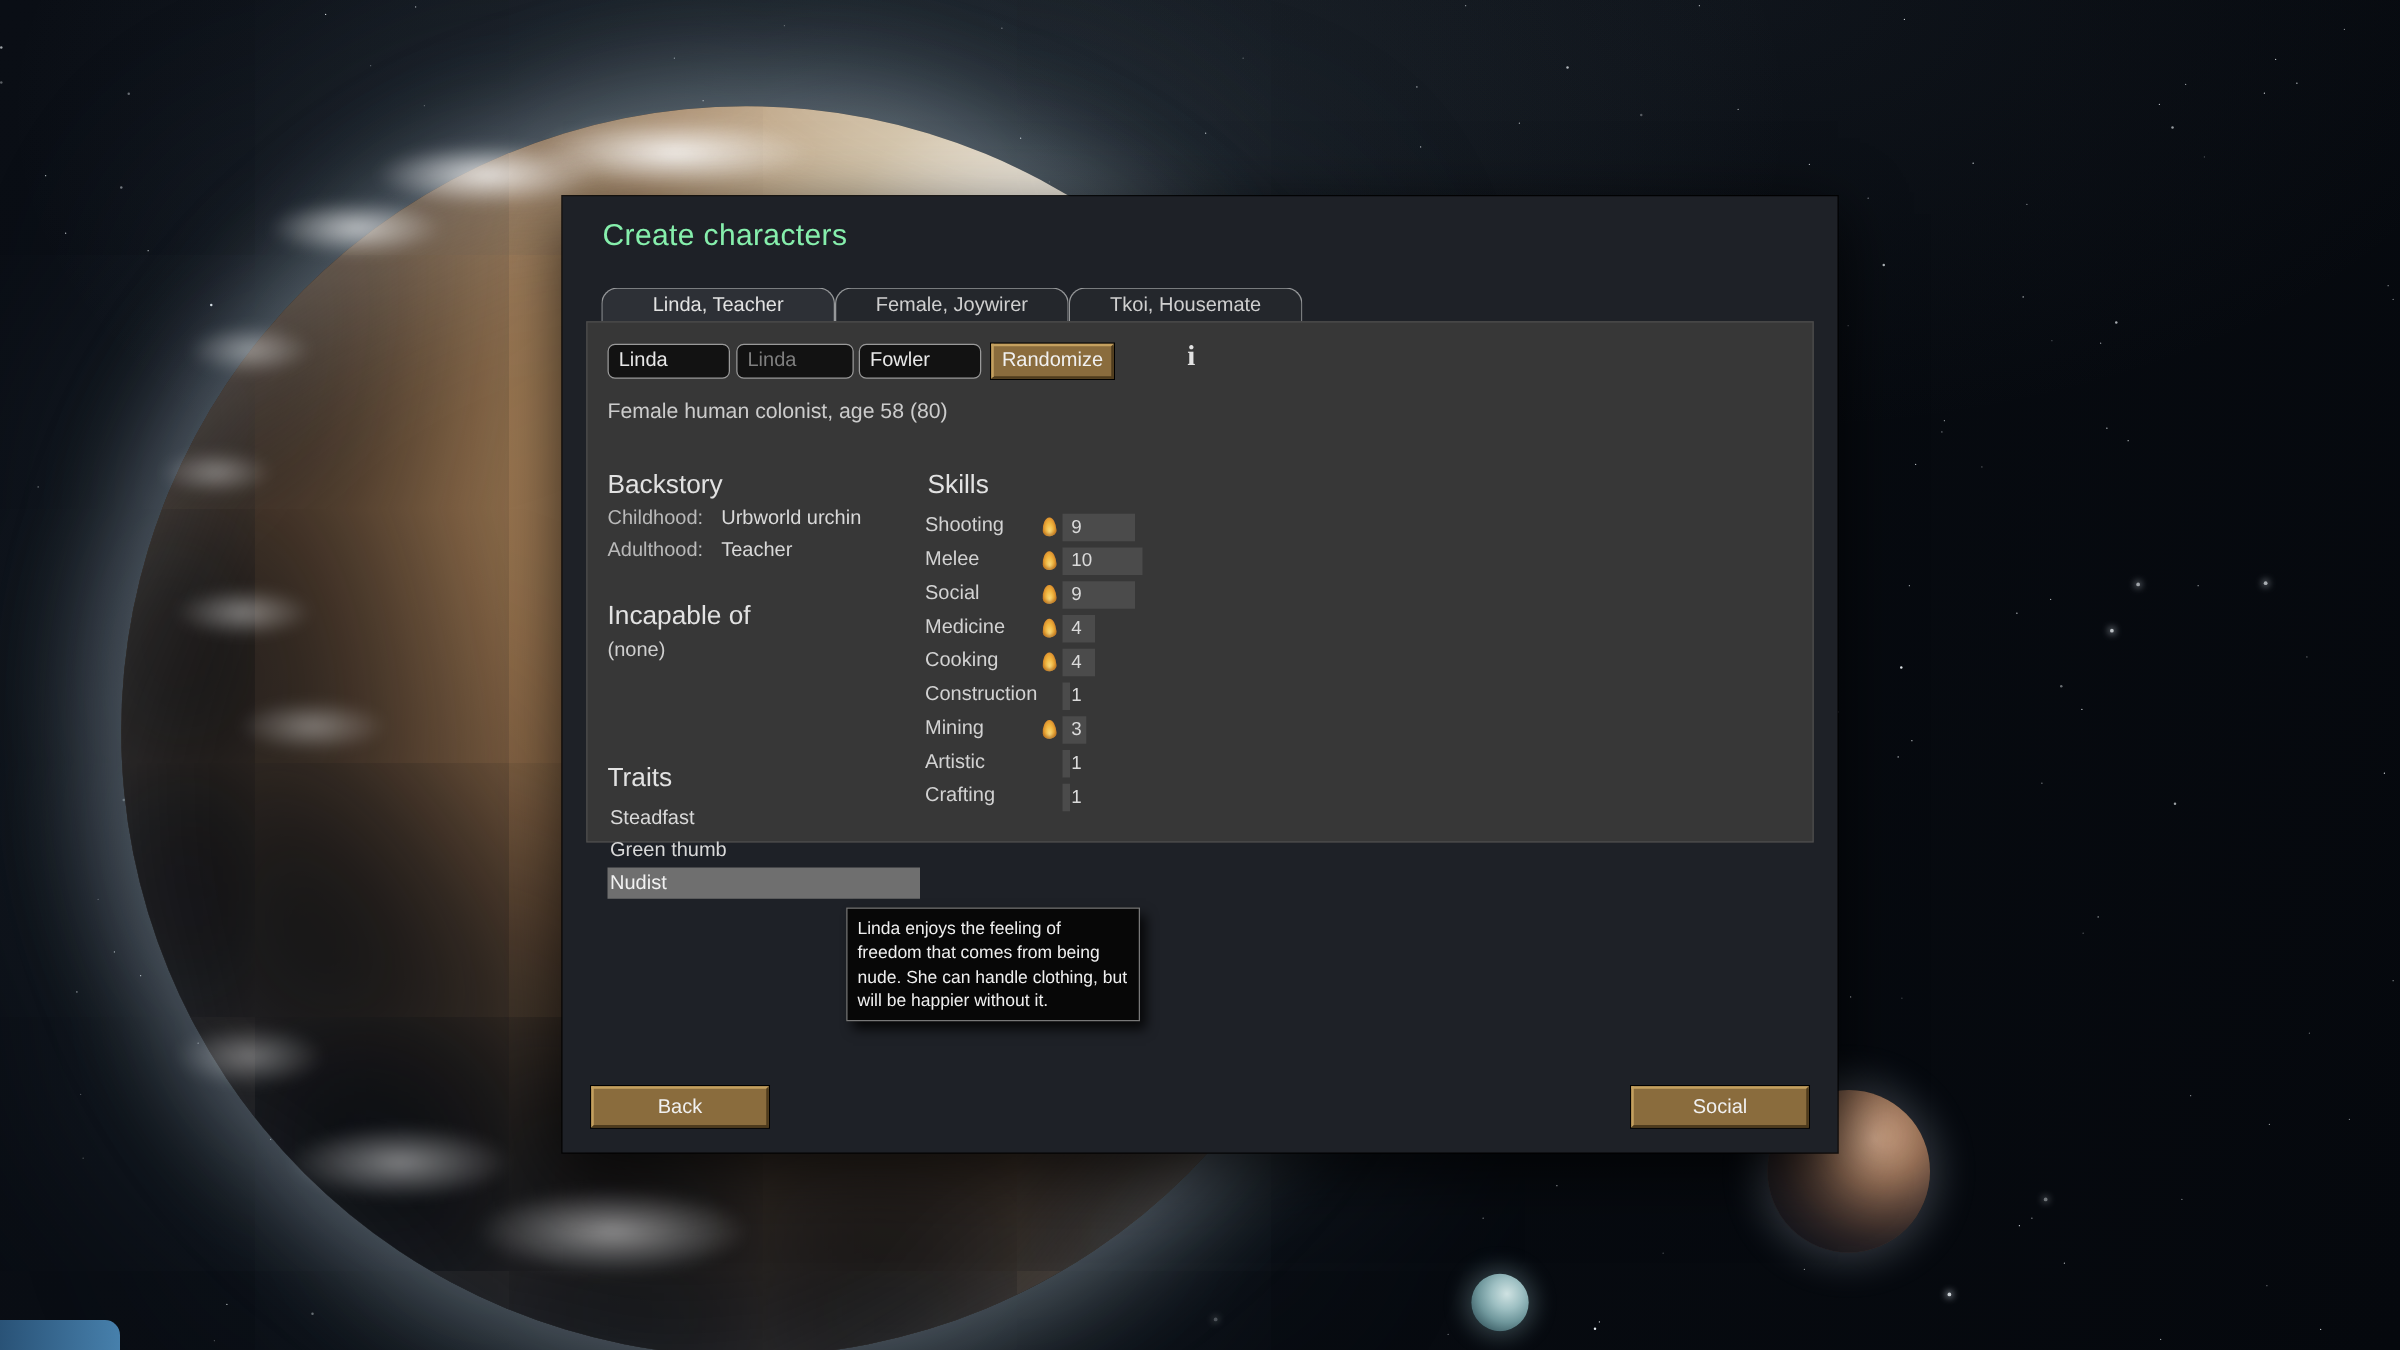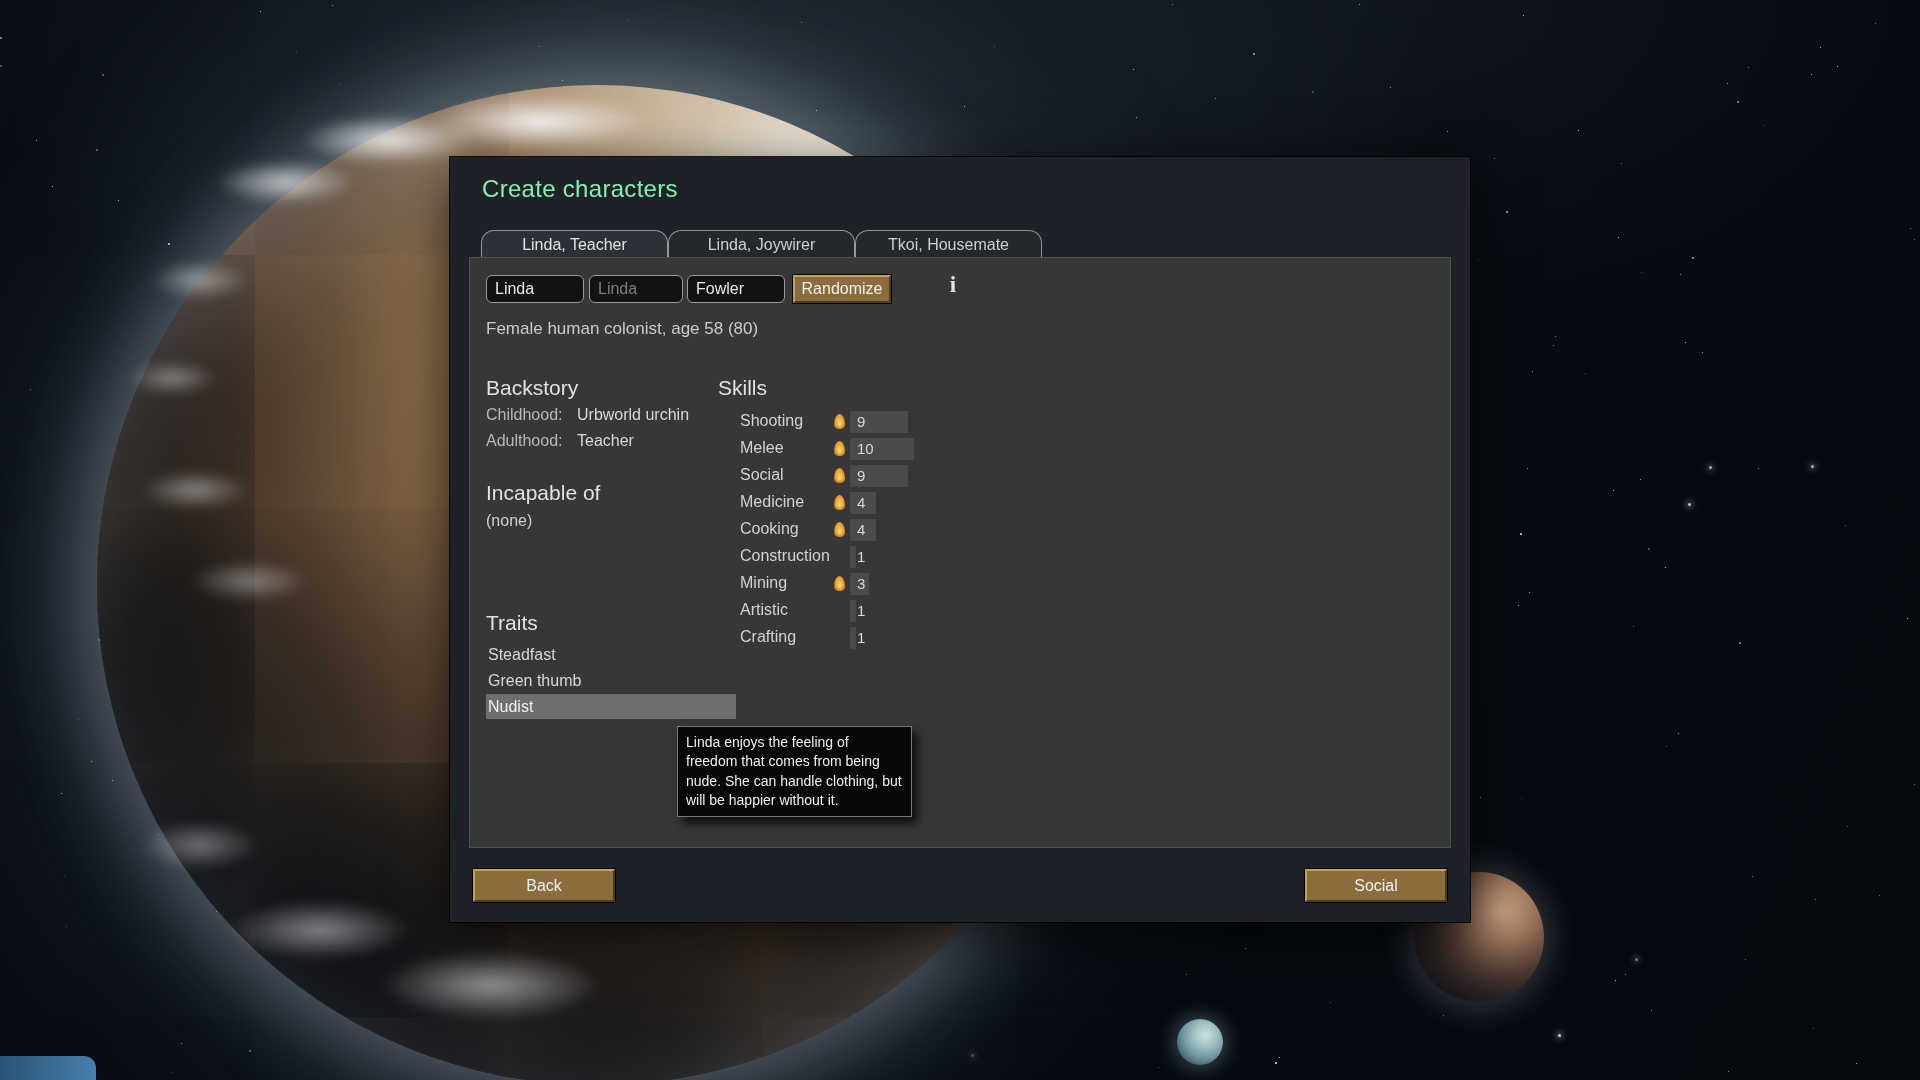--- a/index.html
+++ b/index.html
@@ -30,21 +30,21 @@
   
   #dialog{position:absolute;left:450px;top:157px;width:1020px;height:765px;z-index:10;
     background:var(--dialog-dark,#1e2127);
     box-shadow:0 0 0 1px rgba(0,0,0,.85), 0 14px 50px rgba(0,0,0,.75);}
   #dlg-title{position:absolute;left:32px;top:18px;font-size:24px;color:#86efac;letter-spacing:.3px;}
   #tabs{position:absolute;left:31px;top:73px;height:27px;display:flex;}
   .tab{width:187px;height:27px;line-height:28px;text-align:center;font-size:16px;color:#cfcfcf;
     border:1px solid #96989a;border-bottom:none;border-radius:13px 13px 0 0;
     background:#24272c;box-sizing:border-box;cursor:default;}
   .tab.active{background:#2d3036;color:#e2e2e2;}
-  #panel{position:absolute;left:19px;top:100px;width:982px;height:591px;box-sizing:border-box;
+  #panel{position:absolute;left:19px;top:100px;width:982px;height:417px;box-sizing:border-box;
     background:var(--panel-gray,#373737);border:1px solid #4e4e4e;}
   
   .txtfield{position:absolute;top:17px;height:28px;box-sizing:border-box;background:#121212;
     border:1px solid #9a9a9a;border-radius:6px;color:#e8e8e8;font-size:16px;padding:0 8px;
     font-family:"Liberation Sans","DejaVu Sans",sans-serif;}
   .txtfield::placeholder{color:#7f7f7f;opacity:1;}
   #fld-first{left:16px;width:98px;}
   #fld-nick{left:119px;width:94px;}
   #fld-last{left:217px;width:98px;}
   .btn-brown{box-sizing:border-box;background:var(--button-brown,#8a6c3d);
@@ -59,21 +59,21 @@
   #h-backstory{left:16px;top:118px;}
   .bs-row{position:absolute;left:16px;width:300px;height:22px;font-size:16px;}
   .bs-label{color:#b9b9b9;}
   .bs-value{position:absolute;left:91px;color:#d9d9d9;}
   #h-incapable{left:16px;top:223px;}
   #incap-val{position:absolute;left:16px;top:254px;font-size:16px;color:#cfcfcf;}
   #h-traits{left:16px;top:353px;}
   .trait-row{position:absolute;left:16px;width:250px;height:25px;line-height:25px;
     font-size:16px;color:#d9d9d9;padding-left:2px;box-sizing:border-box;cursor:default;}
   .trait-row.highlight{background:var(--trait-highlight,#6f6f6f);color:#f2f2f2;}
-  #h-skills{left:248px;top:118px;text-align:center;}
+  #h-skills{left:272px;top:118px;text-align:center;}
   #skill-rows{position:absolute;left:262px;top:152px;width:420px;}
   .skill-row{position:relative;height:24px;margin-bottom:3px;}
   .skill-name{position:absolute;left:8px;top:2px;font-size:16px;color:#d2d2d2;}
   .flame{position:absolute;left:102px;top:4px;width:11px;height:15px;
     background:radial-gradient(ellipse at 50% 78%, #fbe082 0%, var(--passion-flame,#f0b43e) 45%, #d9862a 85%);
     border-radius:55% 45% 50% 50% / 72% 72% 30% 30%;transform:rotate(-4deg);
     box-shadow:inset 0 -2px 3px rgba(150,70,10,.55);}
   .skill-bar{position:absolute;left:118px;top:1px;height:22px;background:var(--skill-bar-fill,#4b4b4b);}
   .skill-num{position:absolute;left:125px;top:3px;font-size:15px;color:#dadada;}
   
@@ -344,21 +344,21 @@
       <div class="cloud" style="left: 380px; top: 950px; width: 220px; height: 70px; opacity: 0.55;"></div>
     </div>
   <div id="moon-red"></div>
   <div id="moon-blue"></div>
   <div id="water-corner"></div>
 
   <div id="dialog">
     <div id="dlg-title">Create characters</div>
     <div id="tabs">
         <div class="tab active">Linda, Teacher</div>
-        <div class="tab">Linda, Joywirer</div>
+        <div class="tab">Female, Joywirer</div>
         <div class="tab">Tkoi, Housemate</div>
       </div>
     <div id="panel">
 
       <input id="fld-first" class="txtfield" type="text" value="Linda" style="">
       <input id="fld-nick" class="txtfield" type="text" placeholder="Linda" style="">
       <input id="fld-last" class="txtfield" type="text" value="Fowler" style="">
       <div id="btn-random" class="btn-brown">Randomize</div>
       <div id="info-icon">i</div>
 

